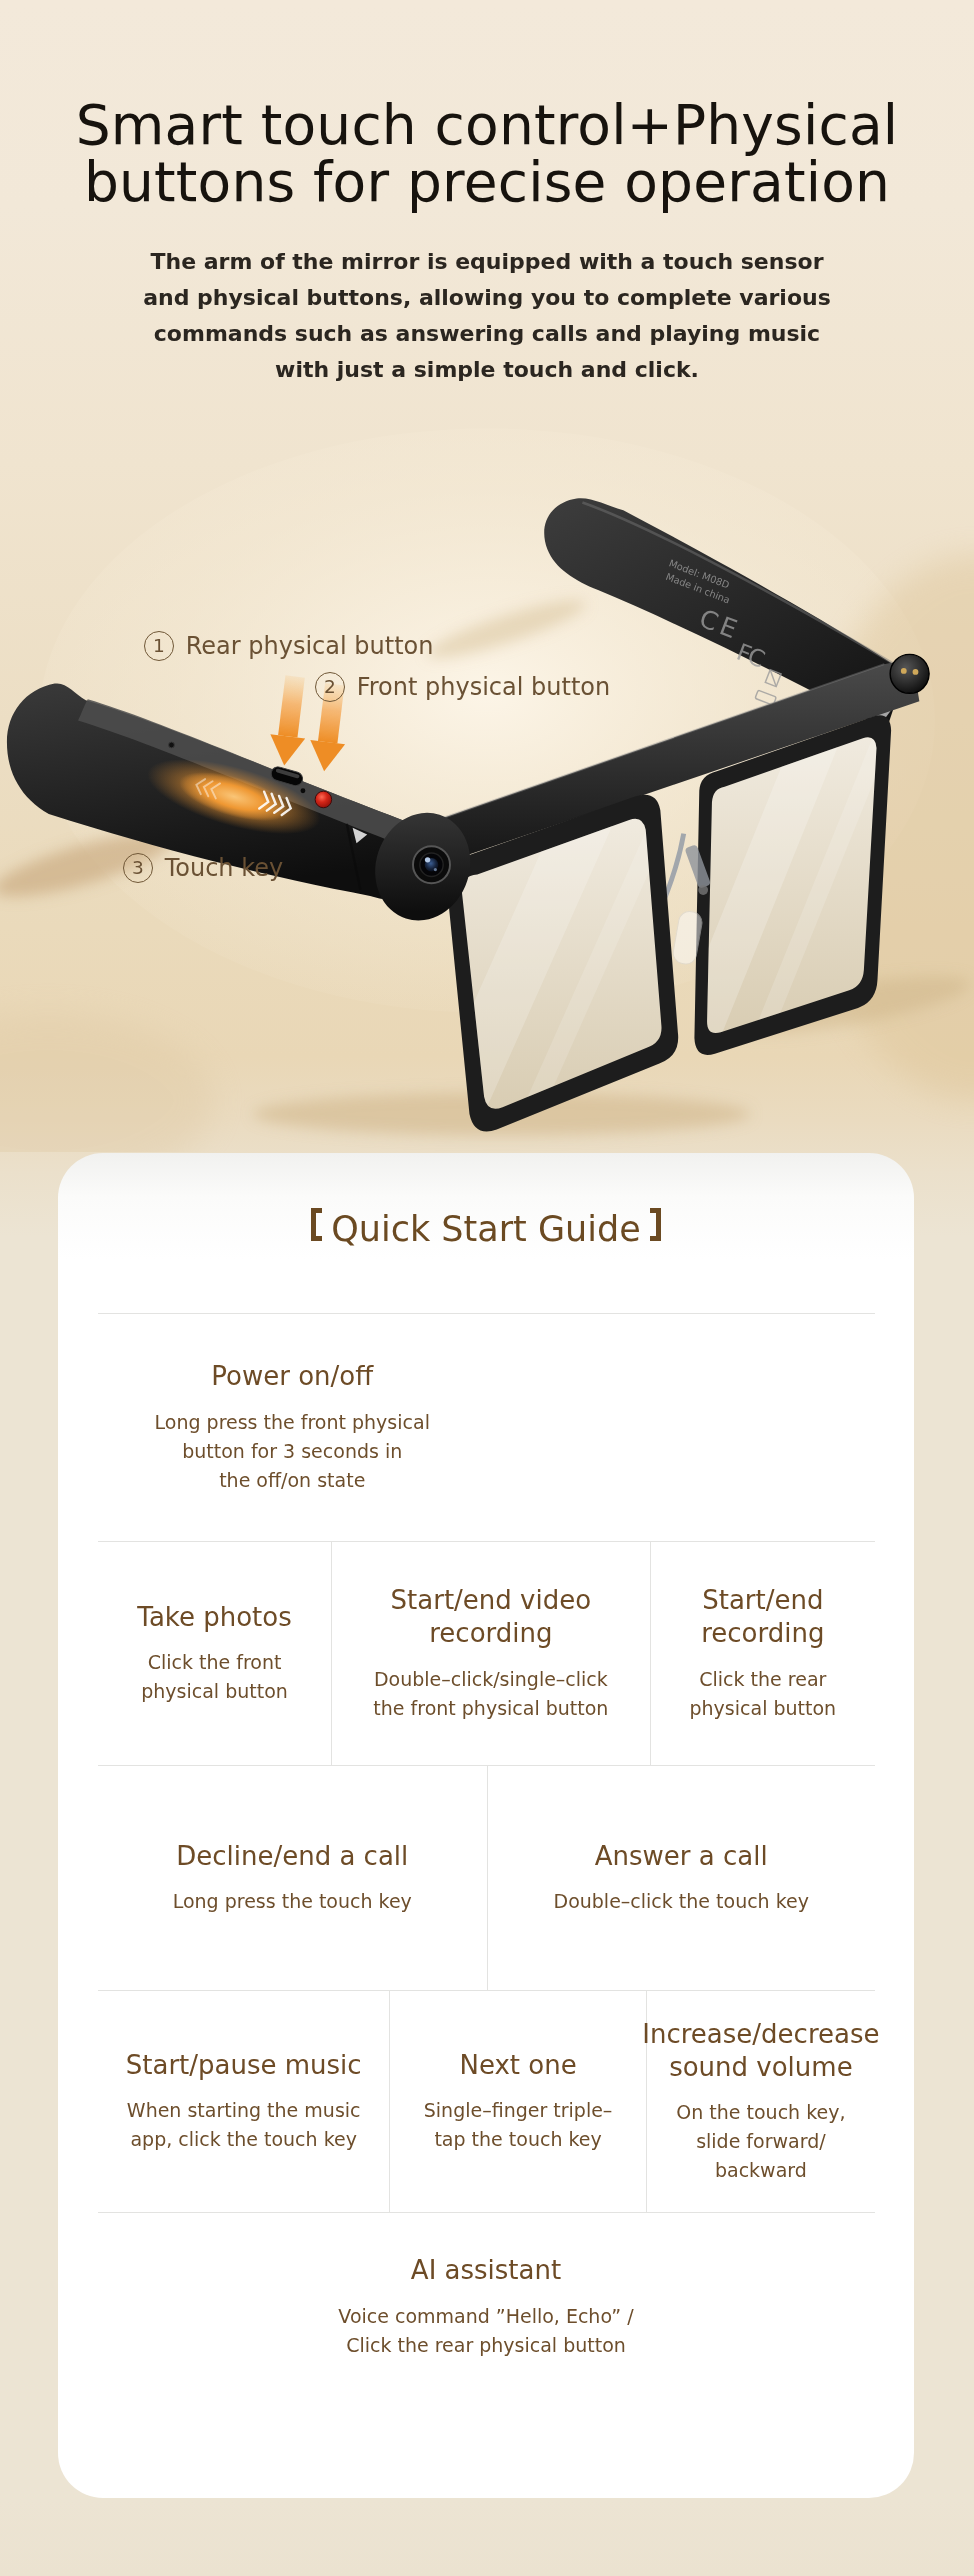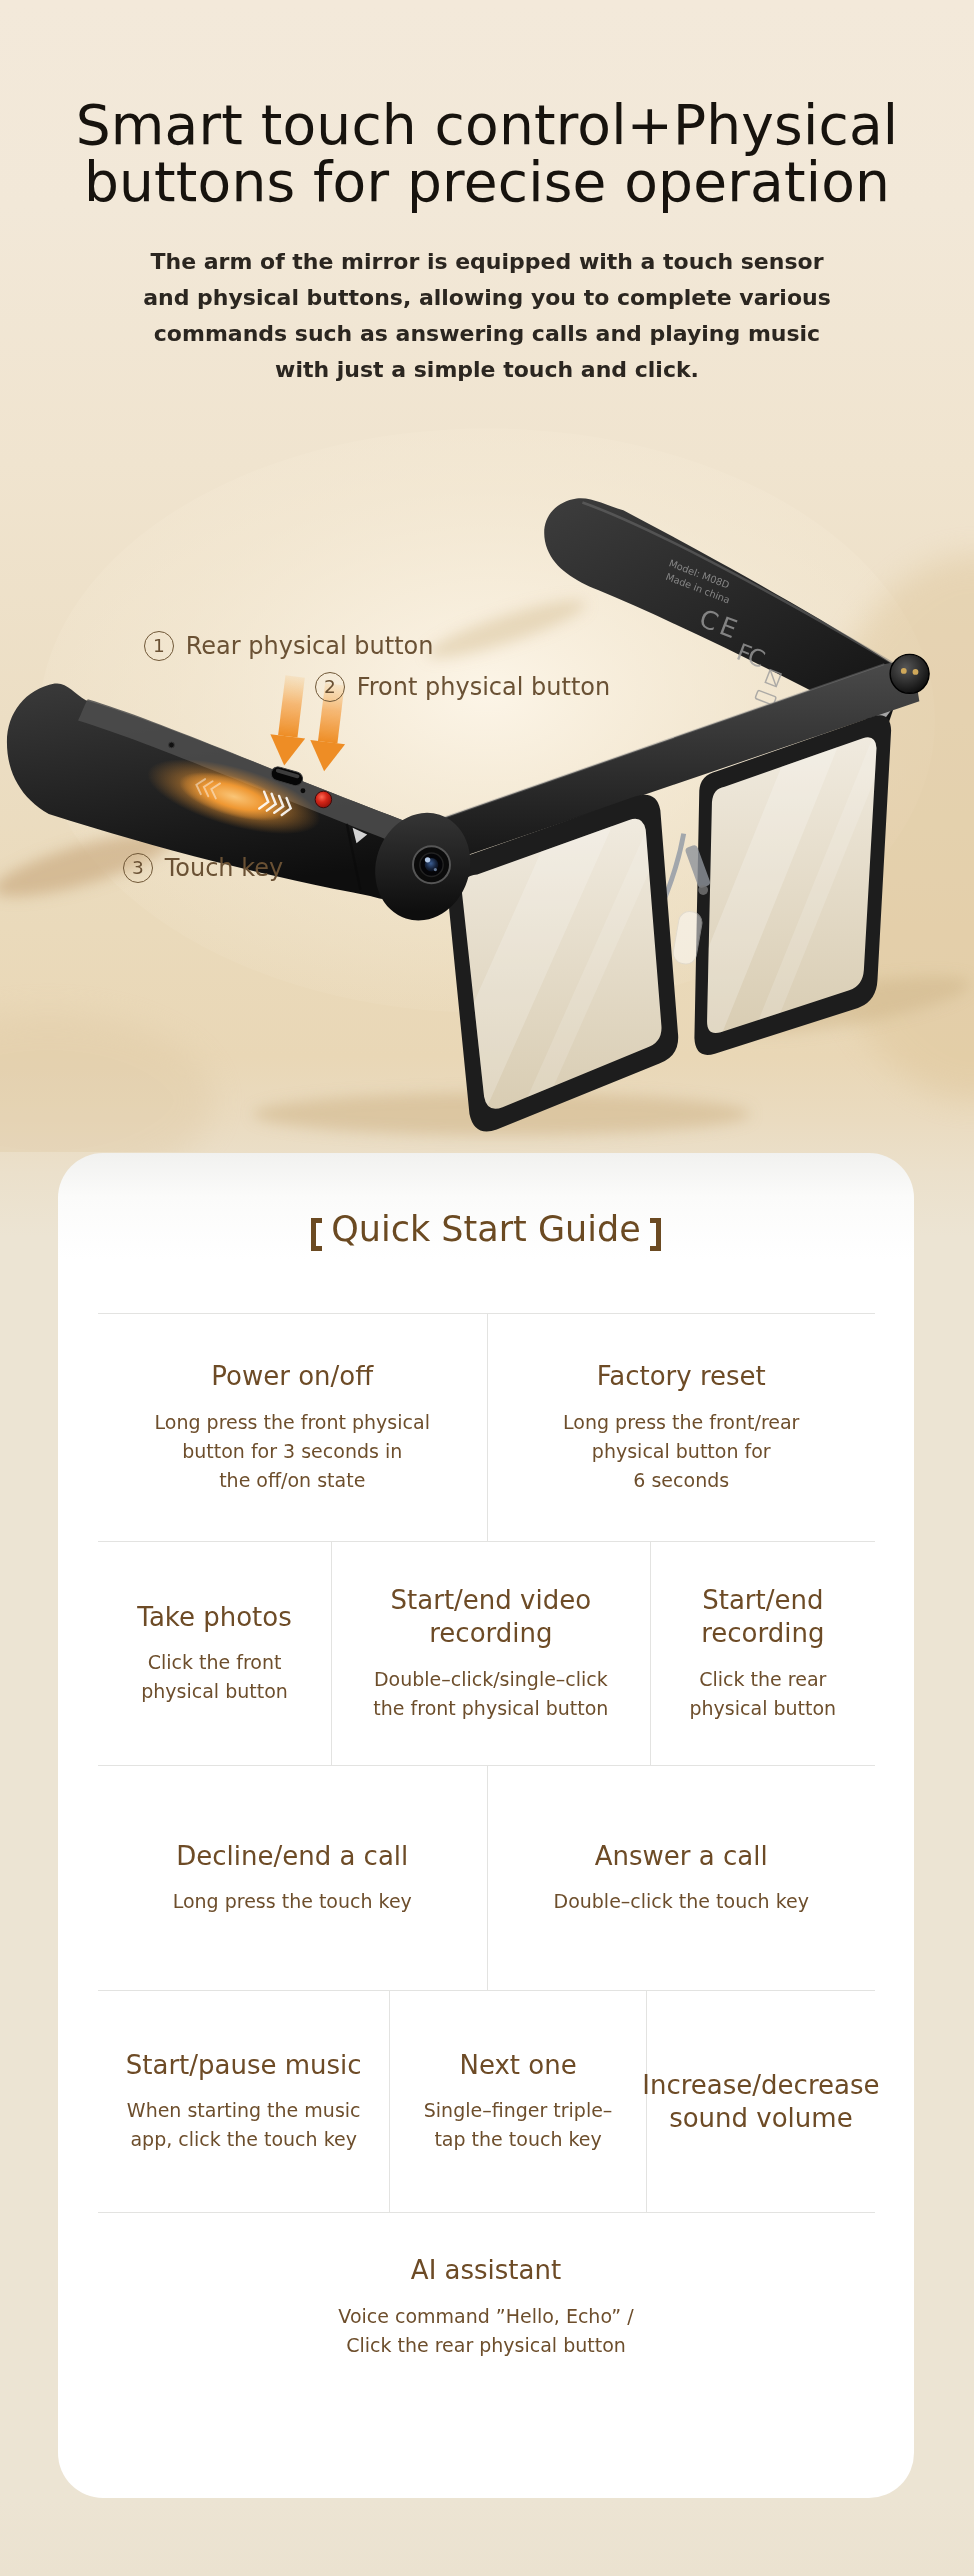--- a/index.html
+++ b/index.html
@@ -39,21 +39,21 @@
   .ann-3{left:123px;top:444px;}
   
   .card{
     position:absolute;left:58px;top:1153px;width:856px;height:1345px;
     border-radius:45px;
     background:linear-gradient(180deg,#f1f1ef 0%,#fbfbfa 44px,#ffffff 107px,#ffffff 100%);
   }
   .card-title{
     position:absolute;top:55px;left:0;width:100%;text-align:center;
     font-size:35px;line-height:43px;color:#6b4a22;font-weight:400;
-    display:flex;align-items:flex-end;justify-content:center;gap:9.7px;
+    display:flex;align-items:flex-start;justify-content:center;gap:9.7px;
   }
   .lent{display:inline-block;width:10.7px;height:33px;box-sizing:border-box;border-color:#6b4a22;}
   .lent-open{border-left:5.8px solid;border-top:5.8px solid;border-bottom:5.8px solid;}
   .lent-close{border-right:5.8px solid;border-top:5.8px solid;border-bottom:5.8px solid;}
   .g-table{position:absolute;left:40px;top:160px;width:777px;border-bottom:1.9px solid #e3e3e1;}
   .g-row{display:flex;box-sizing:border-box;border-top:1.9px solid #e3e3e1;}
   .g-row-1{height:228px;}
   .g-row-2{height:224px;}
   .g-row-3{height:225px;}
   .g-row-4{height:222px;}
@@ -286,26 +286,20 @@
 
     <div class="g-table">
 
       <div class="g-row g-row-1">
         <div class="g-cell" style="width:50%">
           <div class="cell-title">Power on/off</div>
           <div class="cell-body">Long press the front physical
 button for 3 seconds in
 the off/on state</div>
         </div>
-        <div class="g-cell" style="width:50%">
-          <div class="cell-title">Factory reset</div>
-          <div class="cell-body">Long press the front/rear
-physical button for
-6 seconds</div>
-        </div>
       </div>
 
       <div class="g-row g-row-2">
         <div class="g-cell" style="width:30%">
           <div class="cell-title">Take photos</div>
           <div class="cell-body">Click the front
 physical button</div>
         </div>
         <div class="g-cell" style="width:41%">
           <div class="cell-title">Start/end video
@@ -339,20 +333,23 @@
 app, click the touch key</div>
         </div>
         <div class="g-cell" style="width:33%">
           <div class="cell-title">Next one</div>
           <div class="cell-body">Single–finger triple–
 tap the touch key</div>
         </div>
         <div class="g-cell" style="width:29.5%">
           <div class="cell-title">Increase/decrease
 sound volume</div>
+          <div class="cell-body">On the touch key,
+slide forward/
+backward</div>
         </div>
       </div>
     </div>
 
     <div class="g-footer">
       <div class="cell-title">AI assistant</div>
       <div class="cell-body">Voice command ”Hello, Echo” /
 Click the rear physical button</div>
     </div>
   </div>

